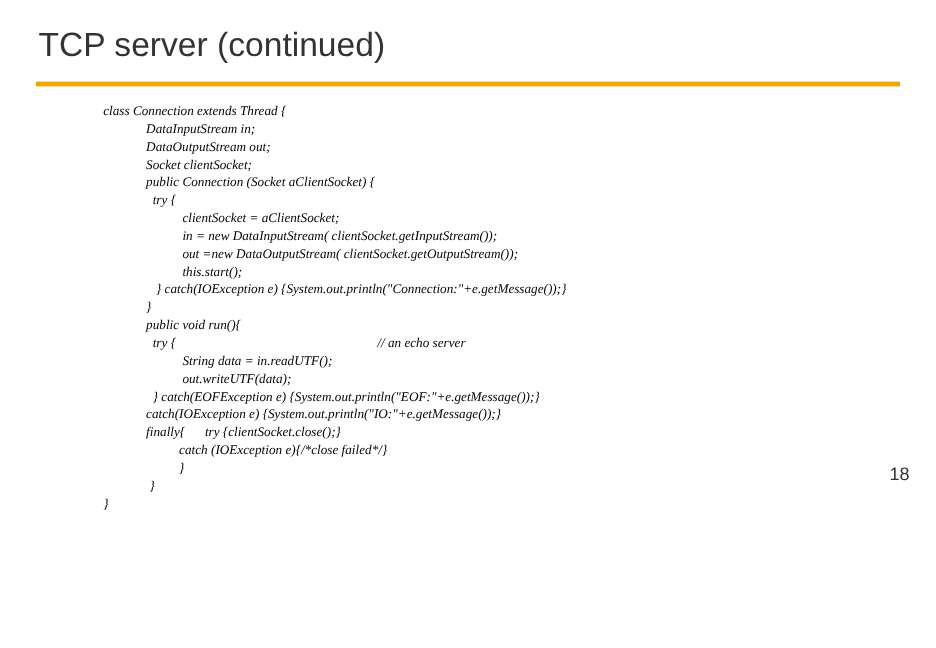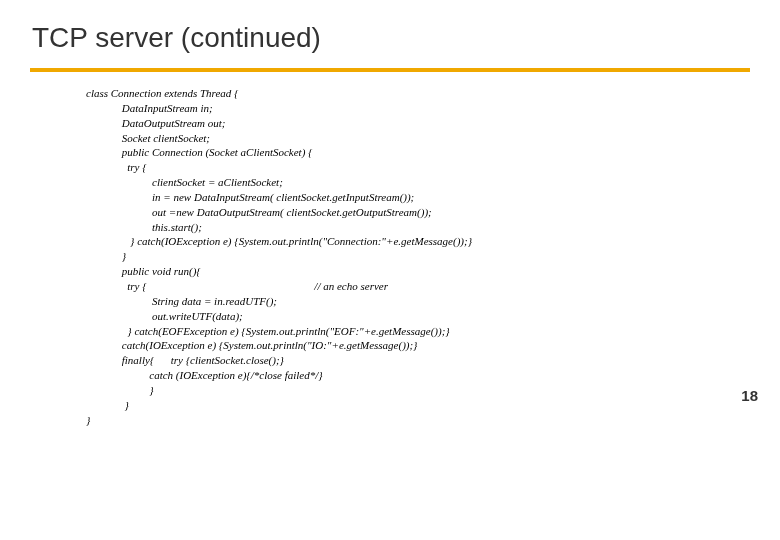--- a/index.html
+++ b/index.html
@@ -39,21 +39,20 @@
     white-space: pre;
     margin-left: 56px;
   }
   .page-num {
     position: absolute;
     right: 22px;
     bottom: 28px;
     font-size: 15px;
     color: #333333;
     font-family: Arial, Helvetica, sans-serif;
-    font-weight: bold;
   }
 </style>
 </head>
 <body>
 
 <div class="slide">
   <h1 class="title">TCP server (continued)</h1>
   <div class="rule"></div>
   <div class="code-block">class Connection extends Thread {
              DataInputStream in;

